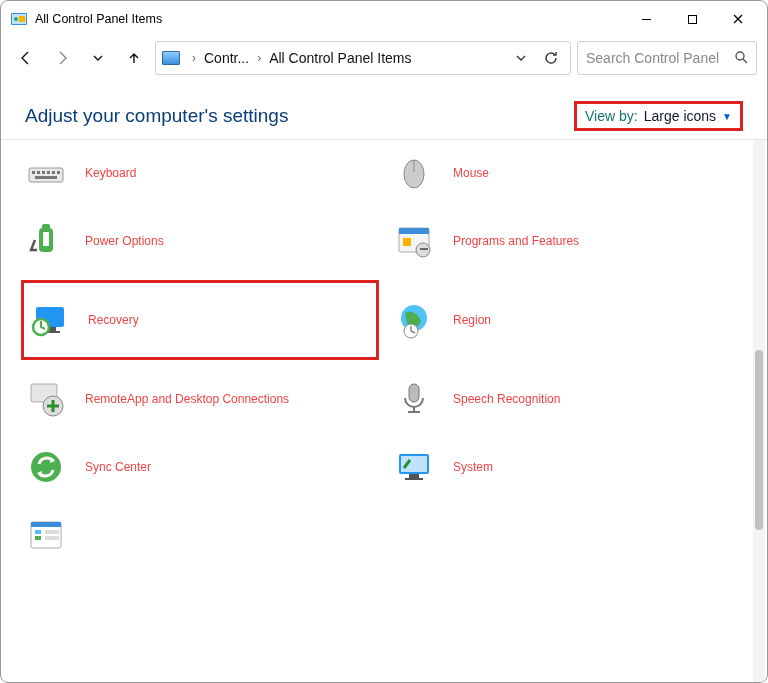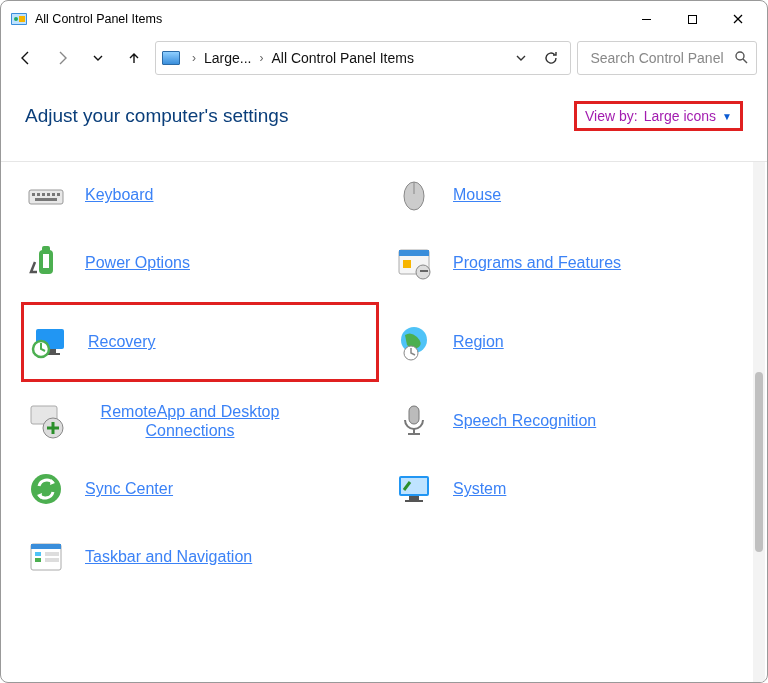--- a/index.html
+++ b/index.html
@@ -14,21 +14,20 @@
   }
   .window {
     width: 768px;
     height: 683px;
     border: 1px solid #999;
     border-radius: 8px;
     background: #fff;
     display: flex;
     flex-direction: column;
     overflow: hidden;
-    text-align: center;
   }
 
   
   .titlebar {
     height: 36px;
     display: flex;
     align-items: center;
     padding: 0 6px 0 10px;
     font-size: 12.5px;
     color: #000;
@@ -98,37 +97,37 @@
     color: #888;
     gap: 6px;
   }
   .searchbox .ph { flex:1; white-space: nowrap; overflow:hidden; }
   .searchbox .sicon { color:#555; flex-shrink:0; }
 
   
   .subhdr {
     display: flex;
     align-items: center;
-    padding: 14px 24px 30px 24px;
+    padding: 14px 24px 8px 24px;
     border-bottom: 1px solid #e6e6e6;
   }
   .subhdr .heading {
     color: #0a3e7a;
     font-size: 19px;
   }
   .subhdr .spacer { flex:1; }
   .viewby-box {
     border: 3px solid #e02020;
     padding: 4px 8px;
     display: flex; align-items: center;
     gap: 6px;
     font-size: 14px;
   }
-  .viewby-box .lbl { color: #a21caf; }
-  .viewby-box .val { color: #a21caf; }
+  .viewby-box .lbl { color: #0f766e; }
+  .viewby-box .val { color: #0f172a; }
   .viewby-box .tri { color:#0b5bd3; font-size:10px; }
 
   
   .content-wrap {
     flex: 1;
     overflow: hidden;
     position: relative;
   }
   .grid {
     display: grid;
@@ -144,25 +143,24 @@
     gap: 18px;
     min-height: 58px;
     padding: 2px 4px;
   }
   .item .icon {
     width: 42px; height: 42px;
     flex-shrink: 0;
     display: flex; align-items:center; justify-content:center;
   }
   .item .label {
-    color: #3b82f6;
-    font-size: 16px;
+    color: #ef4444;
+    font-size: 12px;
     line-height: 1.2;
     max-width: 210px;
-    text-decoration: underline;
   }
   .item.boxed {
     border: 3px solid #e02020;
     padding: 16px 4px;
   }
 
   
   .scroll {
     position: absolute;
     right: 2px; top: 0; bottom: 0;
@@ -234,21 +232,21 @@
     </div>
     <div class="nav-btn">
       <svg width="16" height="16" viewBox="0 0 16 16">
           <path d="M8 13 L8 4 M4 8 L8 4 L12 8" fill="none" stroke="#111" stroke-width="1.4"></path>
         </svg>
     </div>
 
     <div class="addr">
       <span class="cp-mini"></span>
       <span class="sep">›</span>
-      <span class="crumb">Large...</span>
+      <span class="crumb">Contr...</span>
       <span class="sep">›</span>
       <span class="crumb">All Control Panel Items</span>
       <span class="spacer"></span>
       <span class="dd">
         <svg width="12" height="12" viewBox="0 0 12 12">
             <path d="M2 4 L6 8 L10 4" fill="none" stroke="#333" stroke-width="1.4"></path>
           </svg>
       </span>
       <span class="reload">
         <svg width="16" height="16" viewBox="0 0 16 16">
@@ -400,21 +398,20 @@
           <span class="icon">
             <svg class="ic" viewBox="0 0 42 42">
               <rect x="6" y="8" width="30" height="26" rx="2" fill="#fff" stroke="#aaa"></rect>
               <rect x="6" y="8" width="30" height="5" fill="#3a8edb"></rect>
               <rect x="10" y="16" width="6" height="4" fill="#4fc3f7"></rect>
               <rect x="10" y="22" width="6" height="4" fill="#4caf50"></rect>
               <rect x="20" y="16" width="14" height="4" fill="#ddd"></rect>
               <rect x="20" y="22" width="14" height="4" fill="#ddd"></rect>
             </svg>
           </span>
-          <span class="label">Taskbar and Navigation</span>
         </div>
       </div>
     <div class="scroll">
       <div class="thumb"></div>
     </div>
   </div>
 
 </div>
 
 </body></html>

